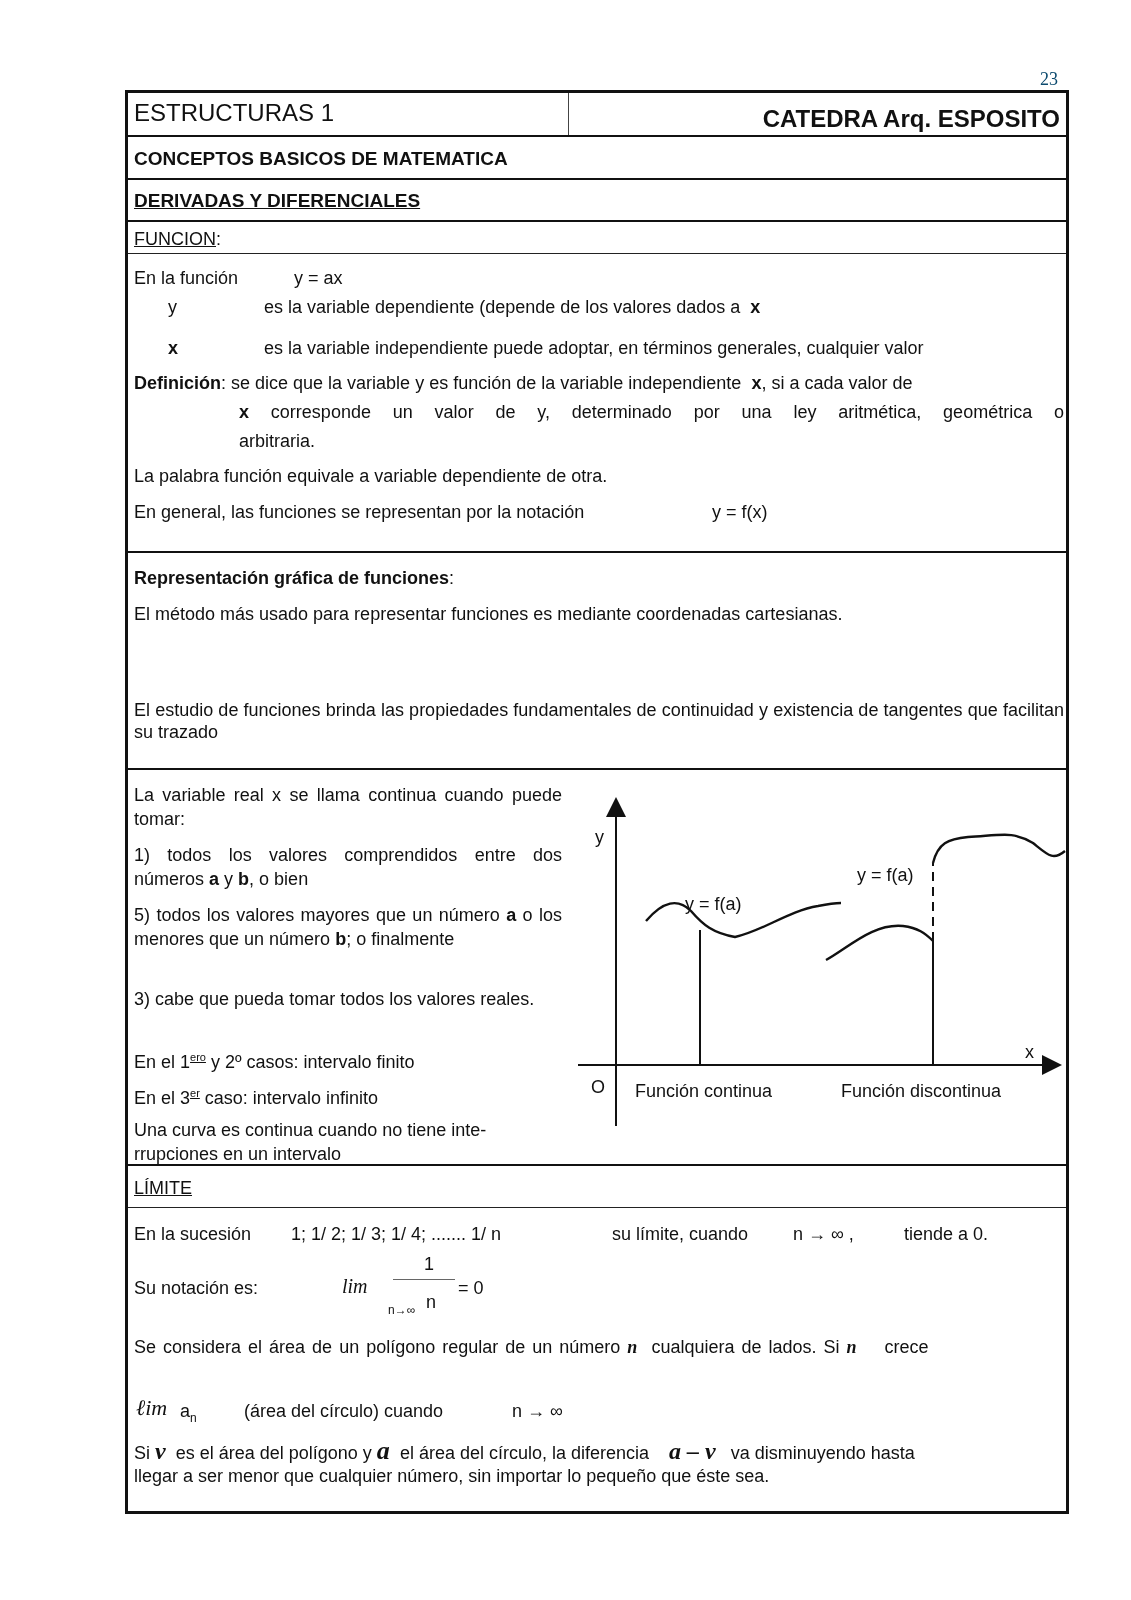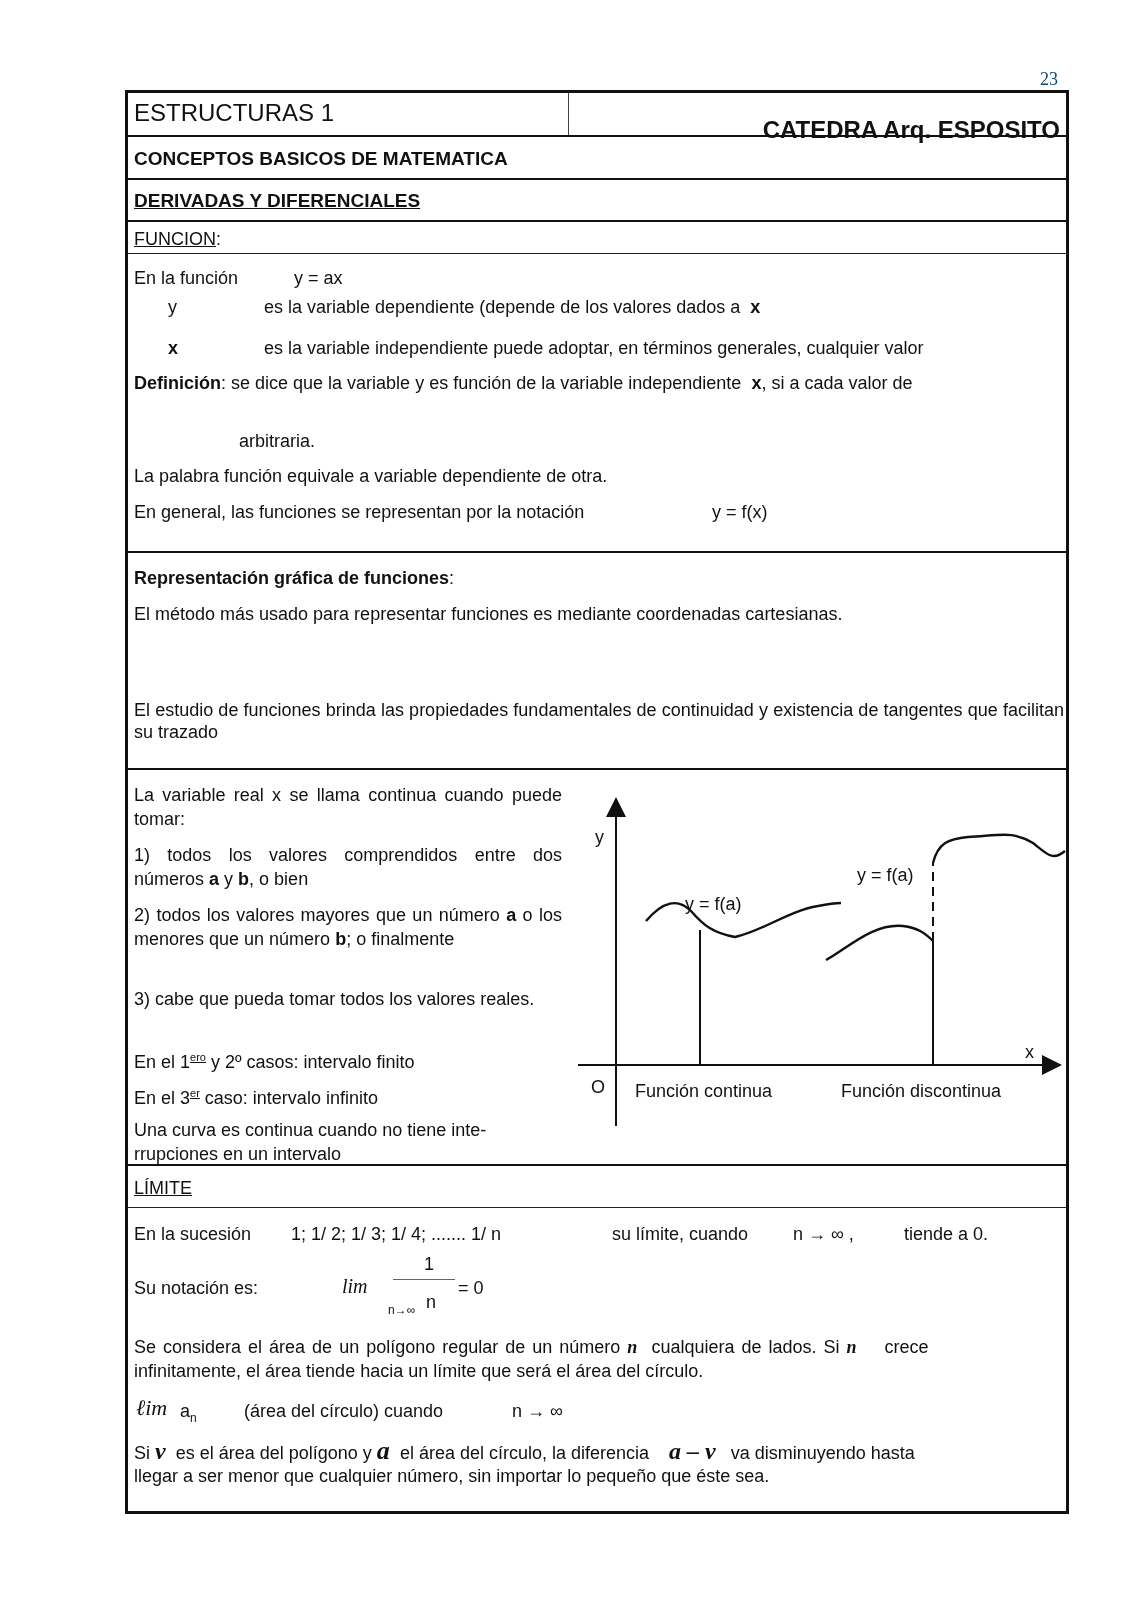--- a/index.html
+++ b/index.html
@@ -3,21 +3,21 @@
 <meta charset="utf-8">
 <style>
   html, body { margin: 0; padding: 0; background: #ffffff; }
   body { width: 1131px; height: 1600px; position: relative; font-family: "Liberation Sans", sans-serif; color: #111; }
   .page-num { position: absolute; left: 1040px; top: 68px; font-family: Liberation Serif, serif; font-size: 16px; color: #0c4a6e; text-align: right; }
   .frame { position: absolute; left: 125px; top: 90px; width: 944px; height: 1424px; border: 3px solid #111; box-sizing: border-box; }
   .hline { position: absolute; left: 0; right: 0; height: 0; border-top: 2px solid #111; }
   .hline.thin { border-top: 1.5px solid #222; }
   .t { position: absolute; white-space: nowrap; font-size: 18px; line-height: 22px; }
   .hdr-left { font-size: 24px; left: 6px; top: 9px; }
-  .hdr-right { font-size: 24px; font-weight: bold; right: 6px; top: 26px; margin-left: 36px; }
+  .hdr-right { font-size: 24px; font-weight: bold; right: 6px; top: 15px; margin-left: 36px; }
   .vsep { position: absolute; left: 440px; top: 0; height: 44px; border-left: 1px solid #444; }
   .bold { font-weight: bold; }
   .ul { text-decoration: underline; }
   .just { white-space: normal; text-align: justify; text-align-last: left; }
   .justall { white-space: normal; text-align: justify; text-align-last: justify; }
   .serif-i { font-family: "Liberation Serif", serif; font-style: italic; }
   sup { font-size: 11px; text-decoration: underline; }
   .chart { position: absolute; left: 445px; top: 690px; width: 495px; height: 350px; }
 </style>
 </head>
@@ -44,20 +44,21 @@
   <div class="t" style="left:6px; top:174px;">En la función</div>
   <div class="t" style="left:166px; top:174px;">y  =  ax</div>
 
   <div class="t" style="left:40px; top:203px;">y</div>
   <div class="t" style="left:136px; top:203px;"><span>es la variable dependiente (depende de los valores dados a</span>&nbsp;&nbsp;<span class="bold">x</span></div>
 
   <div class="t bold" style="left:40px; top:244px;">x</div>
   <div class="t" style="left:136px; top:244px;">es la variable independiente puede adoptar, en términos generales, cualquier valor</div>
 
   <div class="t" style="left:6px; top:279px; width:930px;"><span class="bold">Definición</span><span>: se dice que la variable   y   es función de la variable independiente</span>&nbsp;&nbsp;<span class="bold">x</span><span>, si a cada valor de</span></div>
+  <div class="t justall" style="left:111px; top:308px; width:825px; word-spacing:6px;"><span class="bold">x</span> <span>corresponde un valor de   y,   determinado por una ley aritmética, geométrica o</span></div>
   <div class="t" style="left:111px; top:337px;">arbitraria.</div>
 
   <div class="t" style="left:6px; top:372px;">La palabra función equivale a variable dependiente de otra.</div>
   <div class="t" style="left:6px; top:408px;">En general, las funciones se representan por la notación</div>
   <div class="t" style="left:584px; top:408px;">y  =  f(x)</div>
 
   <div class="hline" style="top:458px"></div>
 
   <div class="t" style="left:6px; top:474px;"><span class="bold">Representación gráfica de funciones</span><span>:</span></div>
   <div class="t" style="left:6px; top:510px;">El método más usado para representar funciones es mediante coordenadas cartesianas.</div>
@@ -68,21 +69,21 @@
   <div class="t just" style="left:6px; top:690px; width:428px; line-height:24px;">La variable real x se llama continua cuando puede tomar:</div>
 
   <div class="t just" style="left:6px; top:750px; width:428px; line-height:24px;">
     <span>1) todos los valores comprendidos entre dos números</span>
     <span class="bold">a</span>
     <span>y</span>
     <span class="bold">b</span><span>, o bien</span>
   </div>
 
   <div class="t just" style="left:6px; top:810px; width:428px; line-height:24px;">
-    <span>2) todos los valores mayores que un número</span>
+    <span>5) todos los valores mayores que un número</span>
     <span class="bold">a</span>
     <span>o los menores que un número</span>
     <span class="bold">b</span><span>; o finalmente</span>
   </div>
 
   <div class="t just" style="left:6px; top:894px; width:428px; line-height:24px;">3) cabe que pueda tomar todos los valores reales.</div>
 
   <div class="t" style="left:6px; top:953px;"><span>En el 1</span><sup>ero</sup><span> y 2º casos:  intervalo finito</span></div>
   <div class="t" style="left:6px; top:989px;"><span>En el 3</span><sup>er</sup><span> caso:  intervalo infinito</span></div>
   <div class="t" style="left:6px; top:1025px; width:420px; white-space:normal; line-height:24px;">Una curva es continua cuando no tiene inte-rrupciones en un intervalo</div>
@@ -132,21 +133,20 @@
   <div class="t" style="left:298px; top:1198px;">n</div>
   <div class="t" style="left:330px; top:1184px;">=  0</div>
 
   <div class="t" style="left:6px; top:1243px; width:930px; word-spacing:2px;">
     <span>Se considera el área de un polígono regular de un número</span>
     <span class="bold serif-i">n</span>&nbsp;
     <span>cualquiera de lados. Si</span>
     <span class="bold serif-i">n</span>&nbsp;&nbsp;&nbsp;
     <span>crece</span>
   </div>
-  <div class="t" style="left:6px; top:1267px;">infinitamente,   el área tiende hacia un límite que será el área del círculo.</div>
 
   <div class="t serif-i" style="left:8px; top:1304px; font-size:22px;">ℓim</div>
   <div class="t" style="left:52px; top:1307px;"><span>a</span><sub style="font-size:12px;">n</sub></div>
   <div class="t" style="left:116px; top:1307px;">(área del círculo)  cuando</div>
   <div class="t" style="left:384px; top:1307px;">n  →  ∞</div>
 
   <div class="t" style="left:6px; top:1347px;">
     <span>Si</span>
     <span class="bold serif-i" style="font-size:24px;">v</span>&nbsp;
     <span>es el área del polígono y</span>

